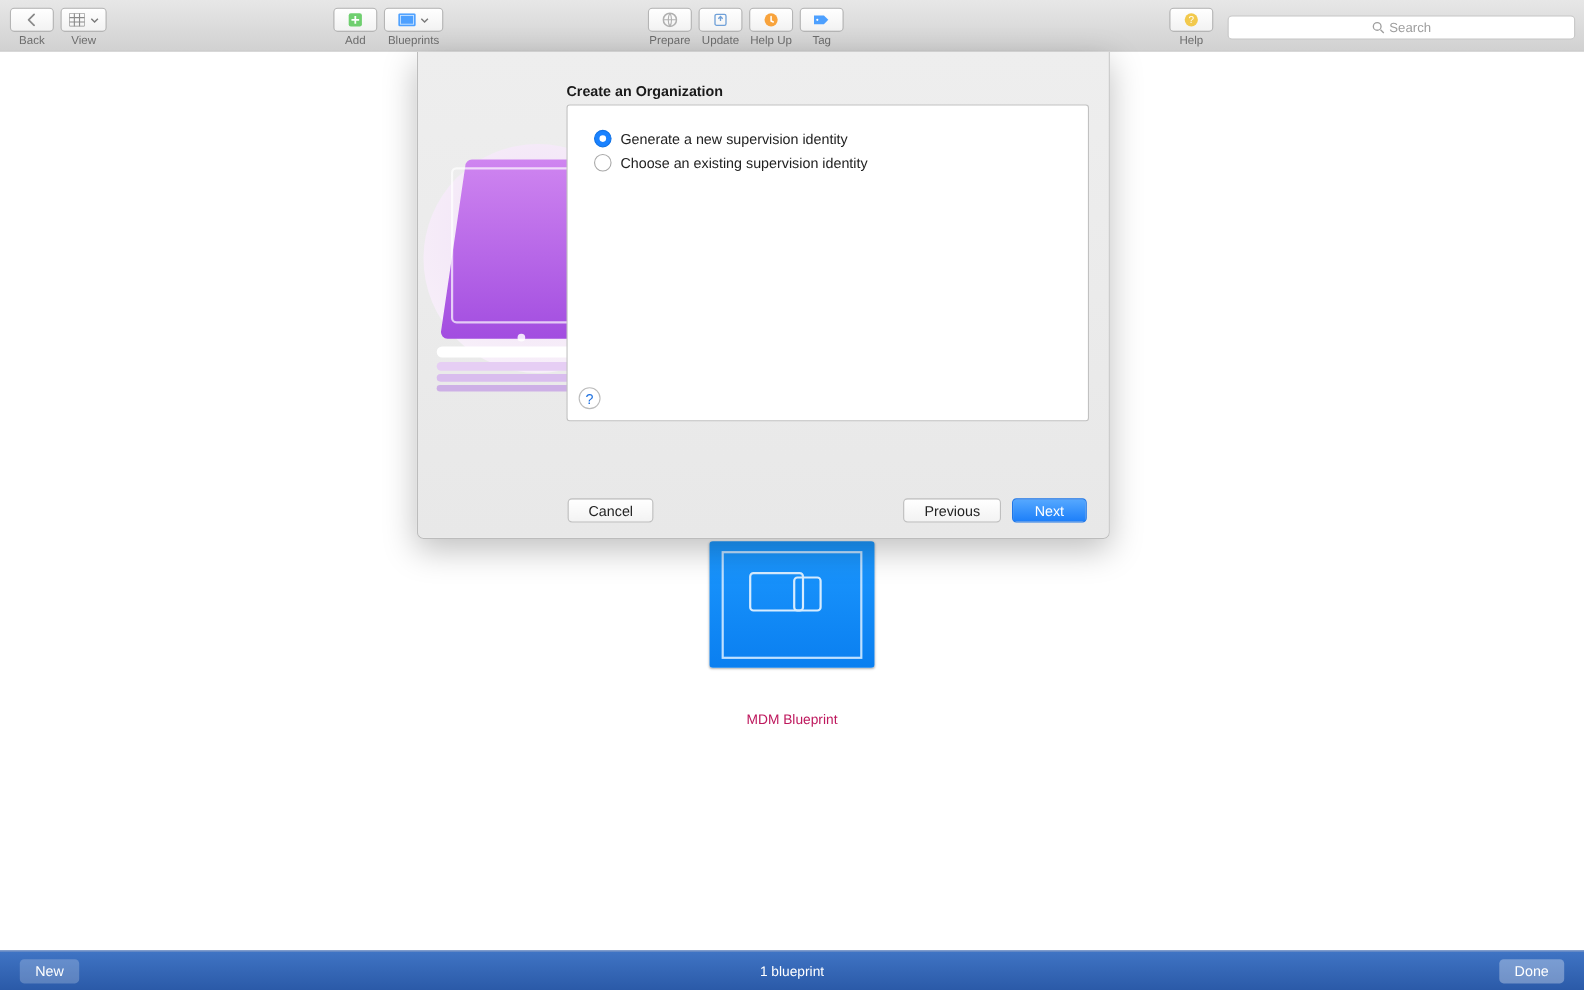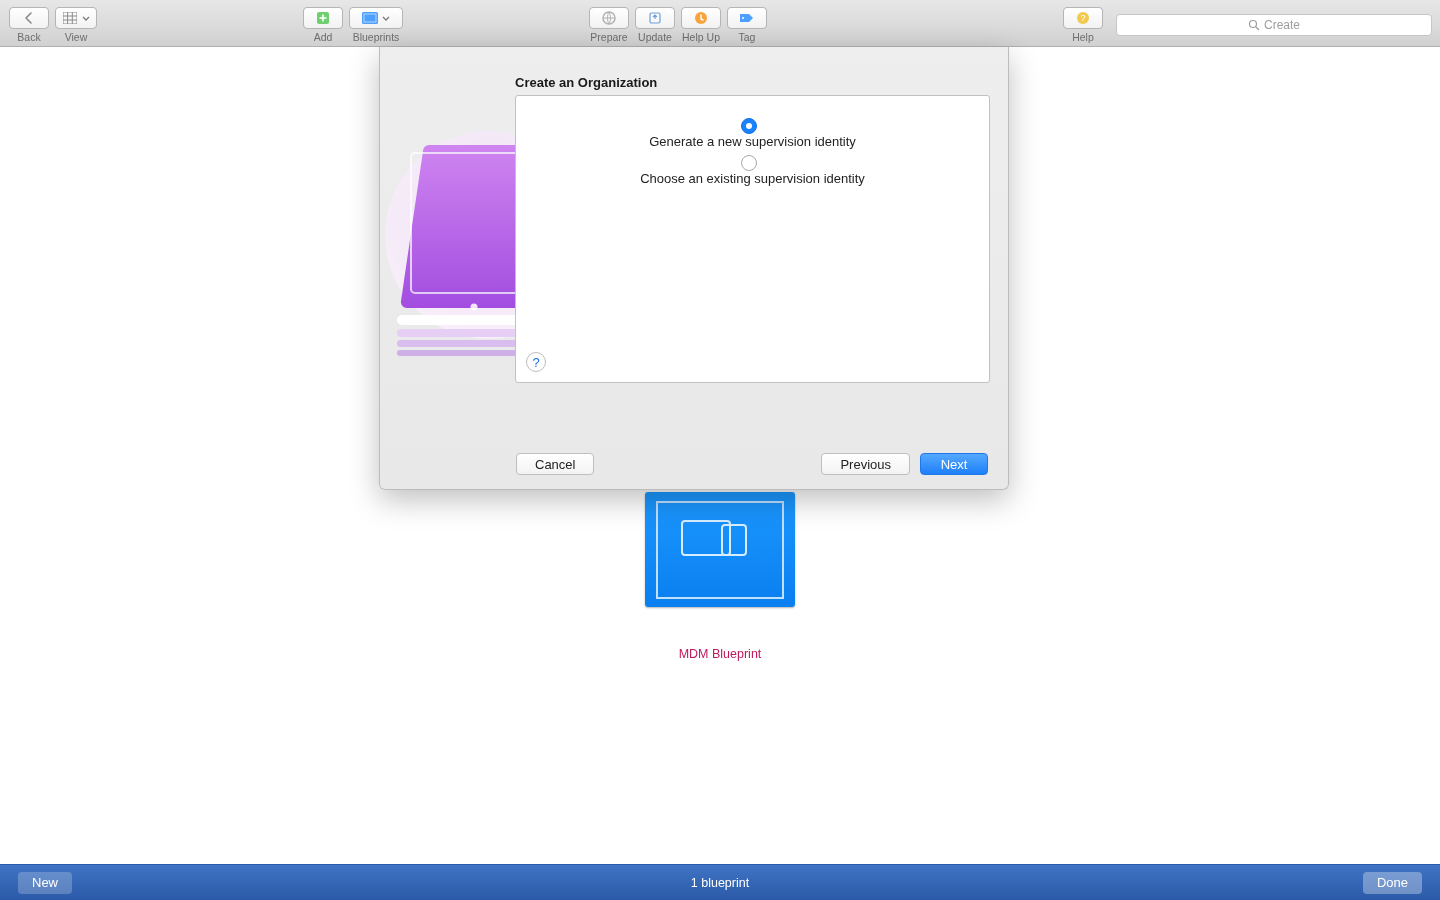--- a/index.html
+++ b/index.html
@@ -72,21 +72,21 @@
   .sheet-graphic {
     position:absolute; left:-1px; top:58px; width:210px; height:280px;
     overflow:hidden;
   }
   .sheet-panel {
     position:absolute; left:135px; top:48px; width:475px; height:288px;
     background:#fff; border:1px solid #c1c1c1; border-radius:3px;
     padding: 22px 24px;
   }
   .sheet-instr { font-size:13px; color:#1f1f1f; margin-bottom:18px; }
-  .radio-row { display:flex; align-items:center; font-size:13px; color:#222; margin-bottom:6px;flex-direction:column; }
+  .radio-row { display:flex; align-items:center; font-size:13px; color:#222; margin-bottom:6px; }
   .radio-outer {
     width:16px; height:16px; border-radius:50%;
     border:1px solid #a8a8a8; margin-right:8px;
     display:inline-flex; align-items:center; justify-content:center;
     background:#fff;
   }
   .radio-outer.selected { border-color:#1273e6; background:#1a82ff; }
   .radio-outer.selected .dot { width:6px; height:6px; background:#fff; border-radius:50%; }
   .help-circle {
     position:absolute; left:10px; bottom:10px;
@@ -253,21 +253,21 @@
             </svg>
         </span>
       </div>
       <div class="tb-label">Help</div>
     </div>
     <div class="search-field">
       <svg width="12" height="12" viewBox="0 0 12 12">
           <circle cx="5" cy="5" r="3.5" fill="none" stroke="#9e9e9e" stroke-width="1.2"></circle>
           <line x1="8" y1="8" x2="11" y2="11" stroke="#9e9e9e" stroke-width="1.2"></line>
         </svg>
-      <span>Create</span>
+      <span>Search</span>
     </div>
   </div>
 </div>
 
 <div class="content">
   <div class="blueprint-item">
     <div class="blueprint-thumb">
       <div class="blueprint-thumb-inner">
         <svg width="128" height="98" viewBox="0 0 128 98">
           <rect x="24" y="18" width="48" height="34" rx="3" fill="none" stroke="#d6ecff" stroke-width="2"></rect>

